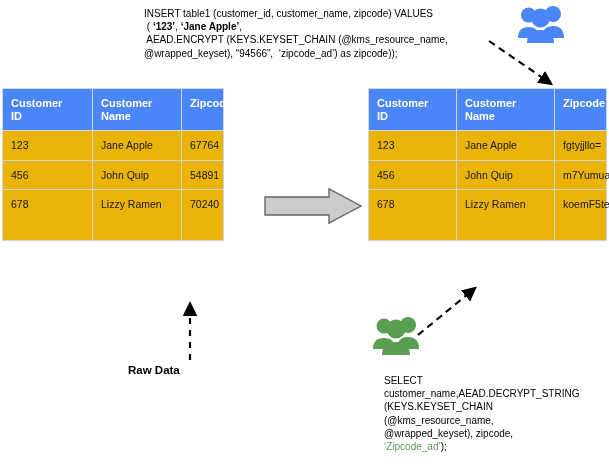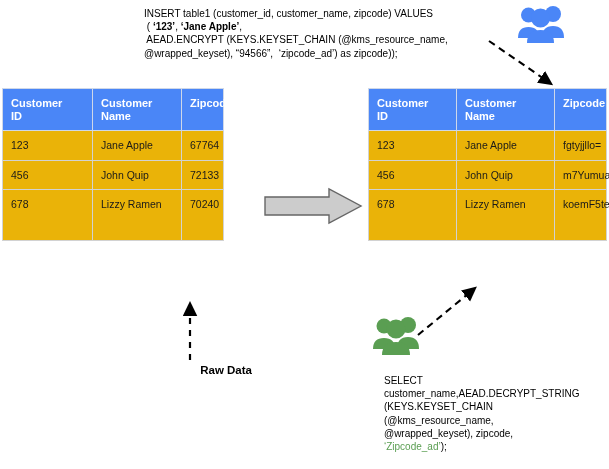--- a/index.html
+++ b/index.html
@@ -100,21 +100,21 @@
     width: 100px;
     height: 38px;
   }
 
   
   #raw-data-label {
     position: absolute;
     left: 128px;
     top: 364px;
     width: 124px;
-    text-align: right;
+    text-align: left;
     font-size: 11.5px;
     font-weight: bold;
     color: #000000;
   }
   #raw-data-arrow {
     position: absolute;
     left: 170px;
     top: 300px;
     width: 40px;
     height: 62px;
@@ -179,21 +179,21 @@
     </thead>
     <tbody>
       <tr>
         <td>123</td>
         <td>Jane Apple</td>
         <td>67764</td>
       </tr>
       <tr>
         <td>456</td>
         <td>John Quip</td>
-        <td>72133</td>
+        <td>54891</td>
       </tr>
       <tr class="row-tall">
         <td>678</td>
         <td>Lizzy Ramen</td>
         <td>70240</td>
       </tr>
     </tbody>
   </table>
 
   <div id="block-arrow">

